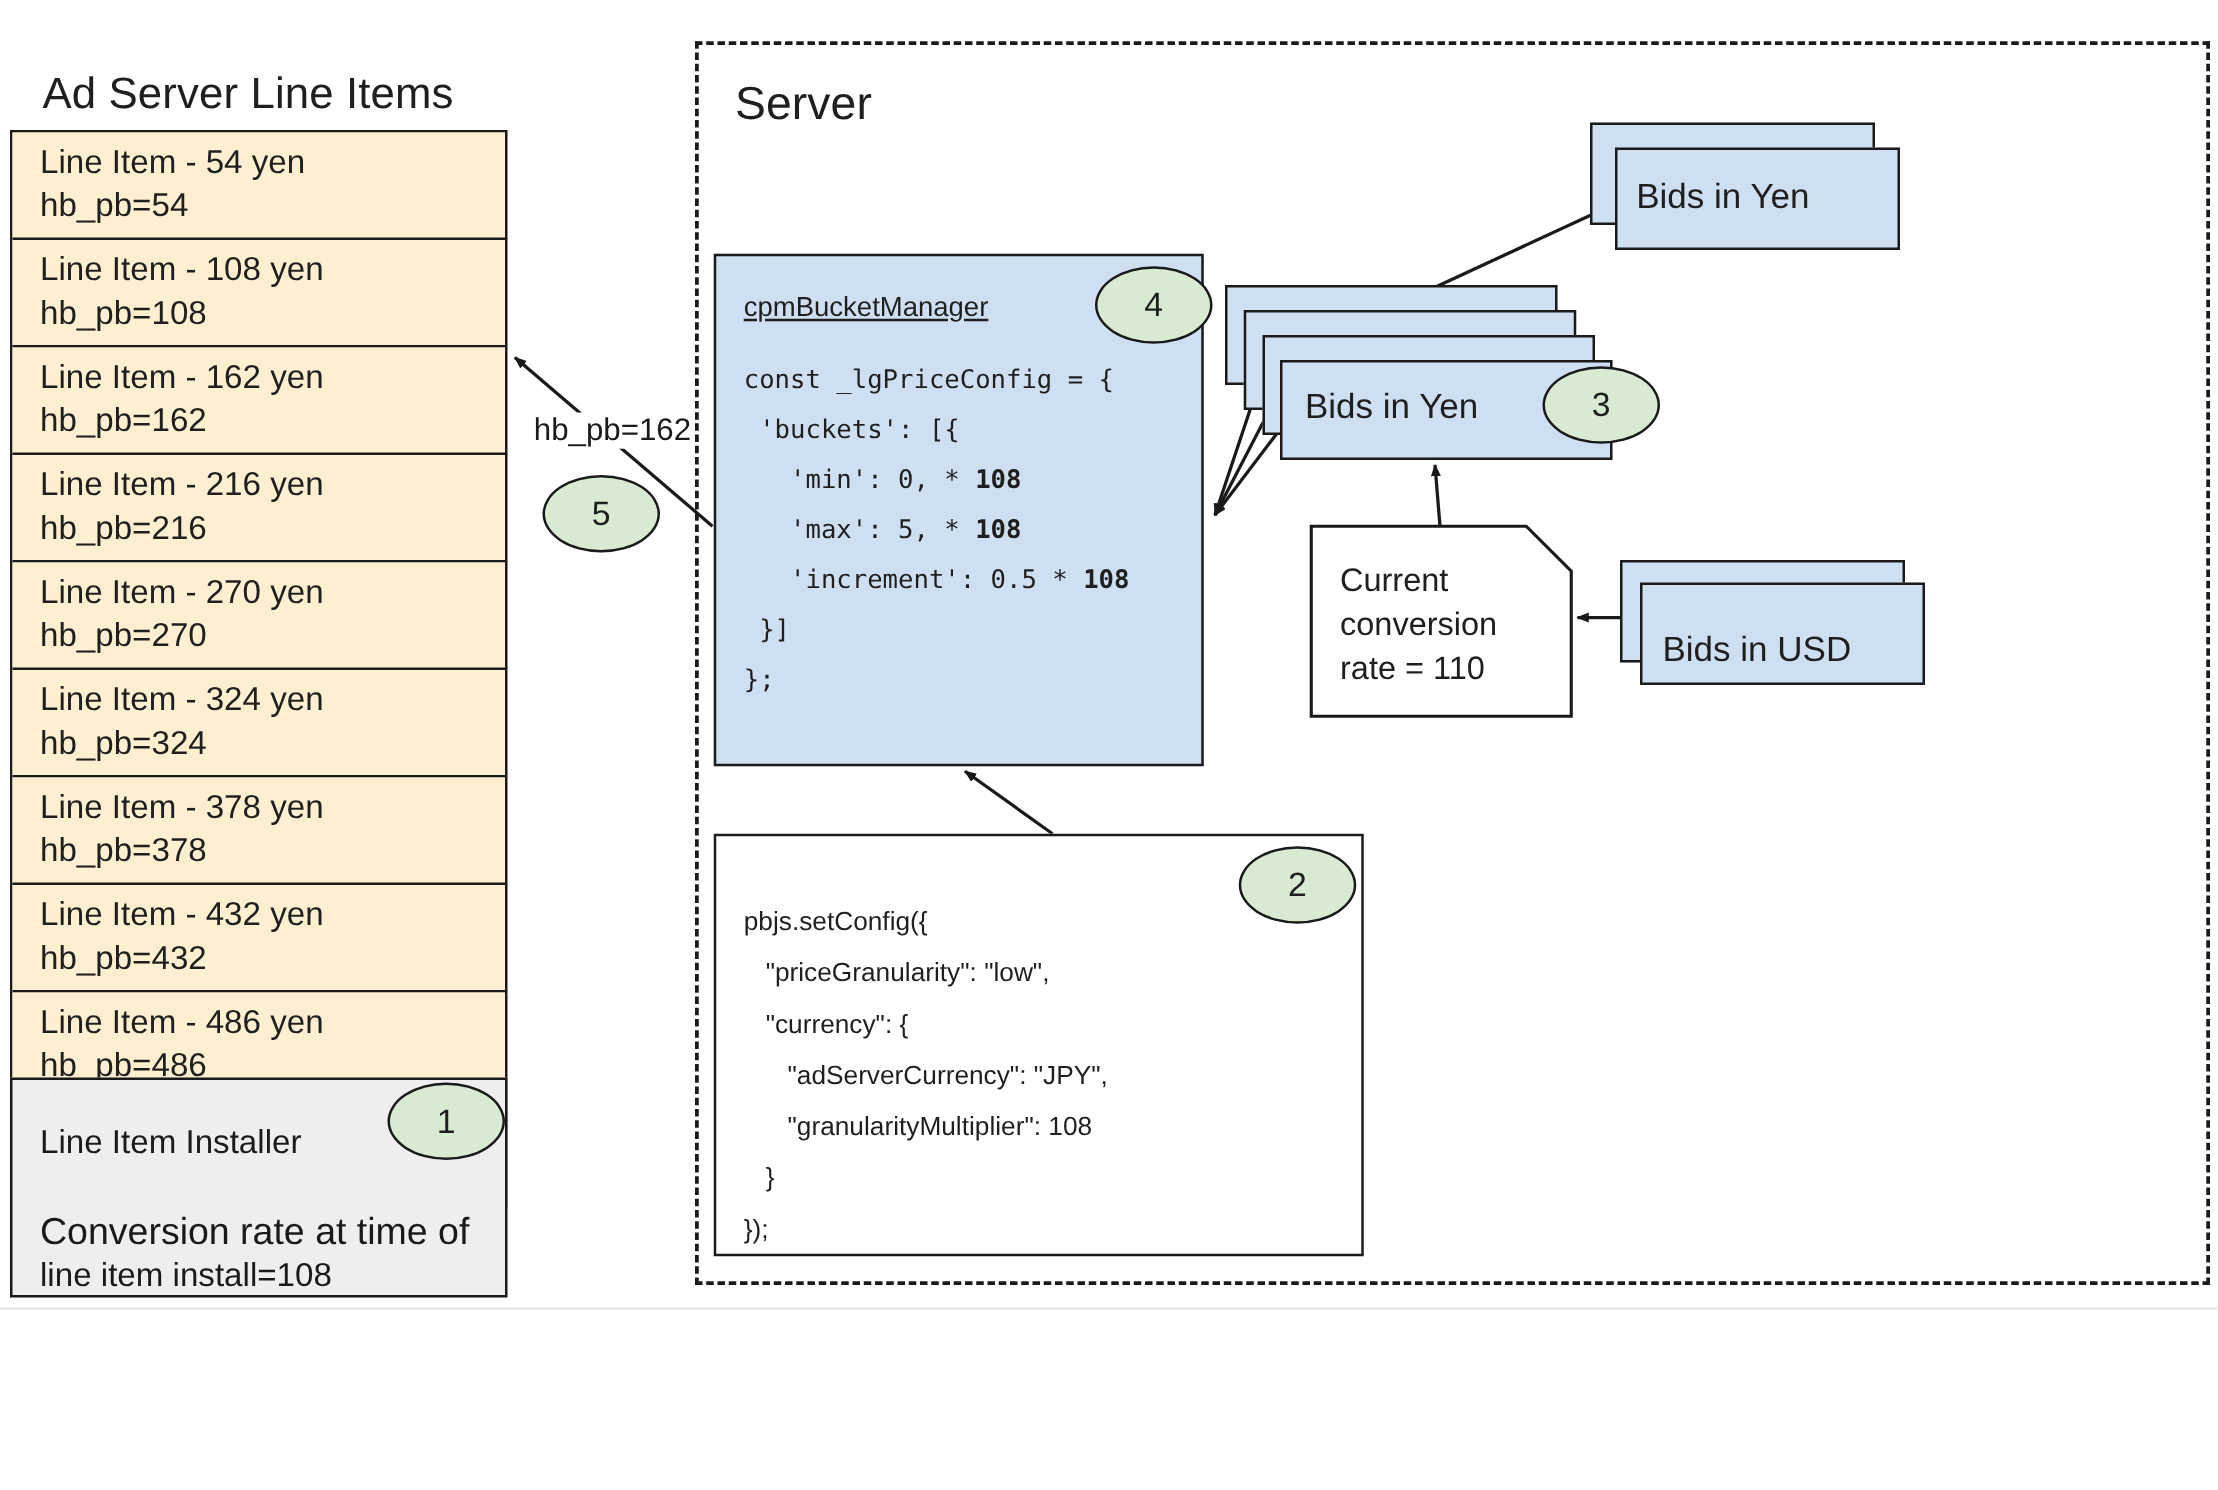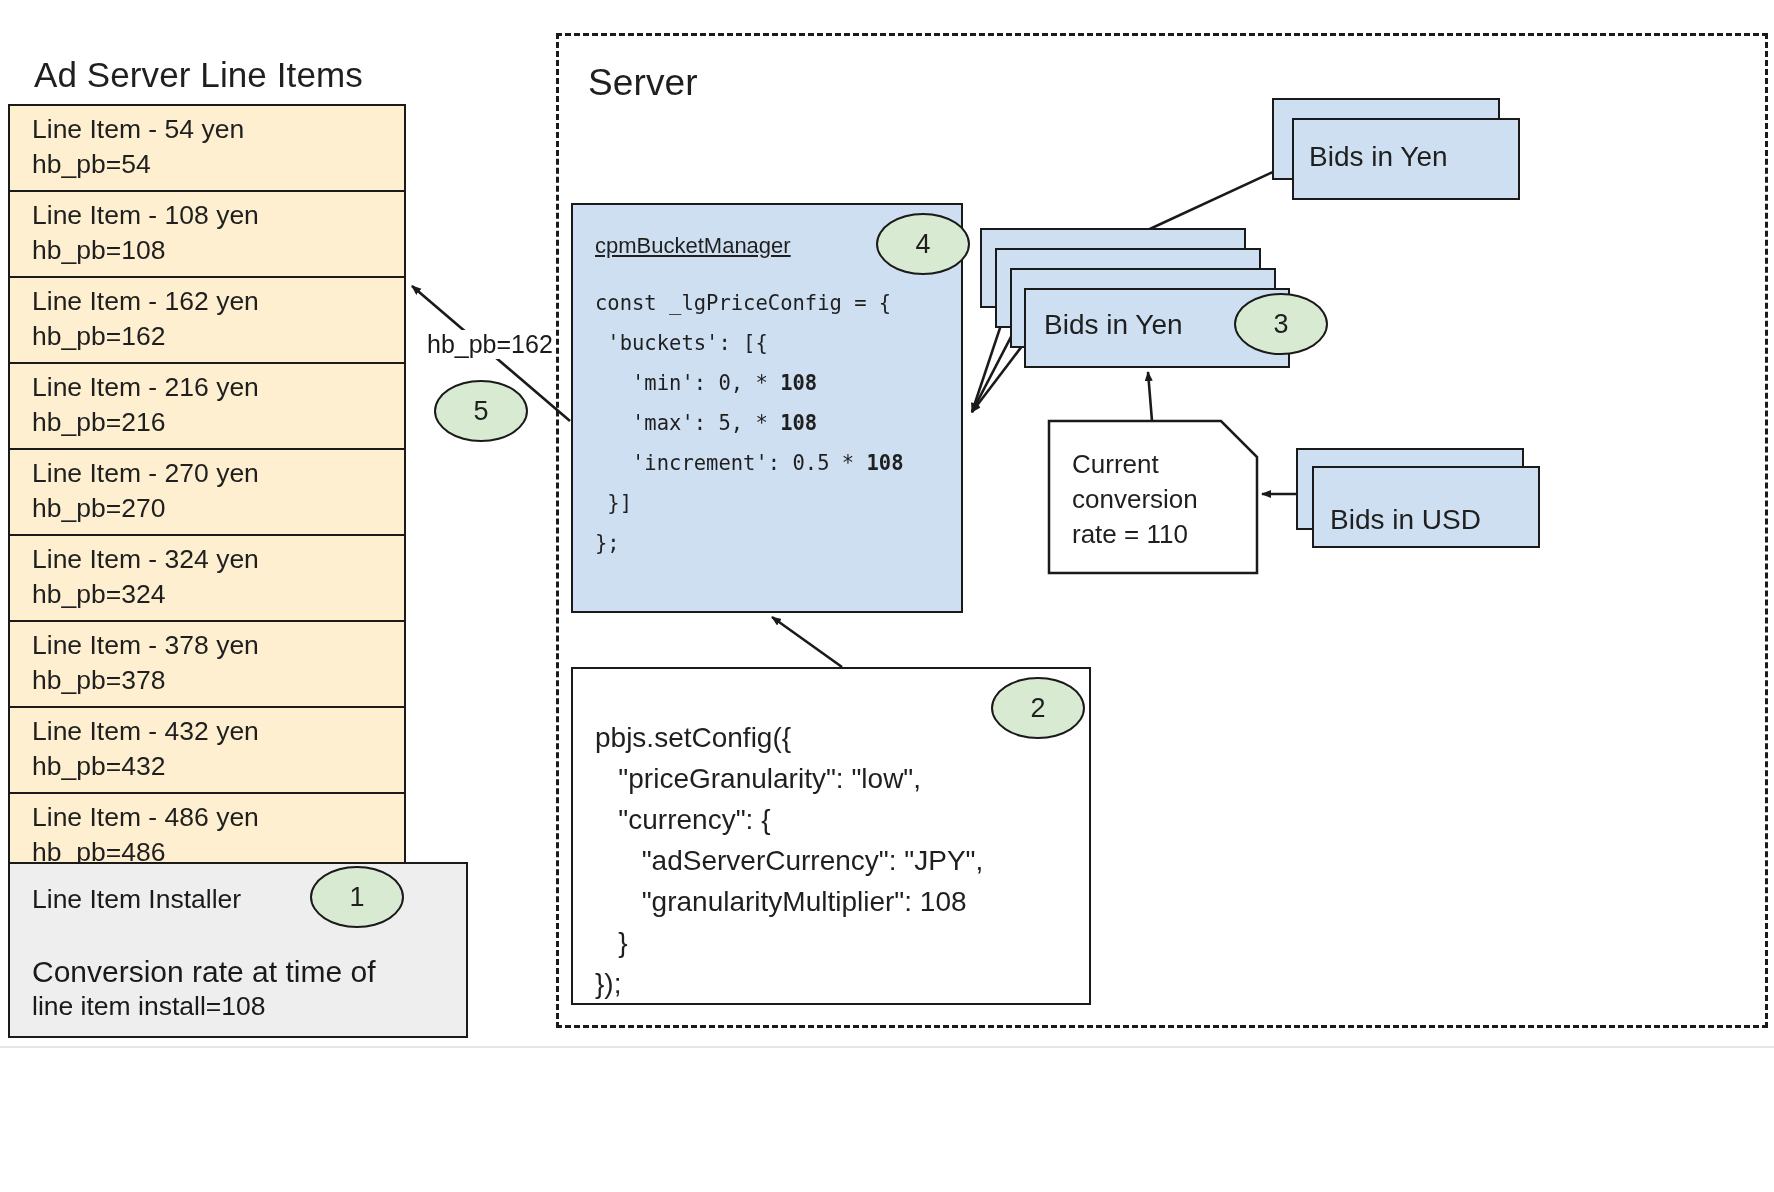--- a/index.html
+++ b/index.html
@@ -31,24 +31,24 @@
     border-bottom:2.5px solid #1a1a1a;
     padding:6px 0 8px 22px;
     background:#fdefd0;
   }
   .line-item:last-child{border-bottom:none;}
   .line-item div{
     font-size:26.5px;line-height:35px;color:#1f1f1f;white-space:nowrap;
   }
 
   #installer-box{
-    left:8px;top:862px;width:460px;height:176px;
+    left:8px;top:862px;width:398px;height:176px;
     border:2.5px solid #1a1a1a;
     background:#eeeeee;
-    padding:18px 22px 0 22px;
+    padding:32px 22px 0 22px;
   }
   #installer-box .t1{font-size:26.5px;line-height:34px;}
   #installer-box .t2{font-size:30px;line-height:35px;margin-top:38px;}
 
   
   #prebid-box{
     left:556px;top:33px;width:1212px;height:995px;
     border:3px dashed #1a1a1a;
   }
   #prebid-title{left:588px;top:62px;font-size:37px;}
@@ -74,21 +74,21 @@
   
   #setconfig-box{
     left:571px;top:667px;width:520px;height:338px;
     border:2.5px solid #1a1a1a;
     background:#ffffff;
     padding:48px 0 0 22px;
   }
   #setconfig-box pre{
     margin:0;
     font-family:"Liberation Sans", sans-serif;
-    font-size:28px;
+    font-size:21px;
     line-height:41px;
     color:#1f1f1f;
     white-space:pre;
   }
 
   
   .bidcard{
     border:2.5px solid #1a1a1a;
     background:#cfdff2;
     box-sizing:border-box;

